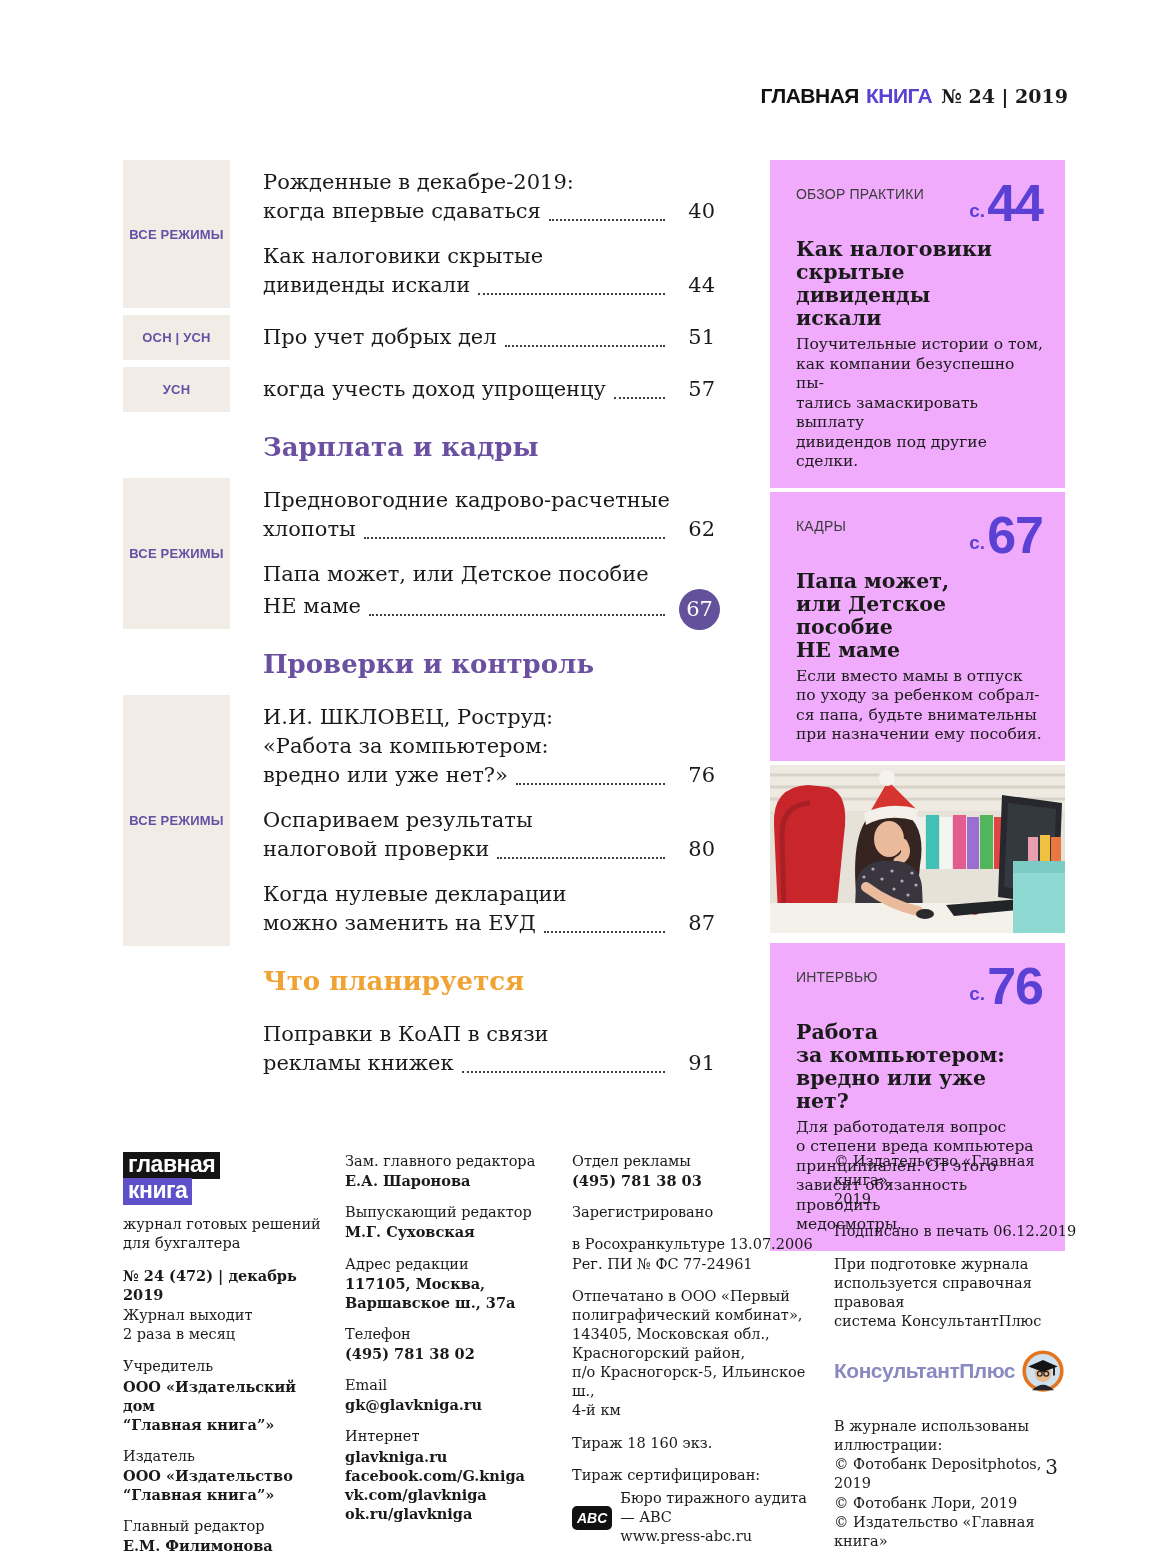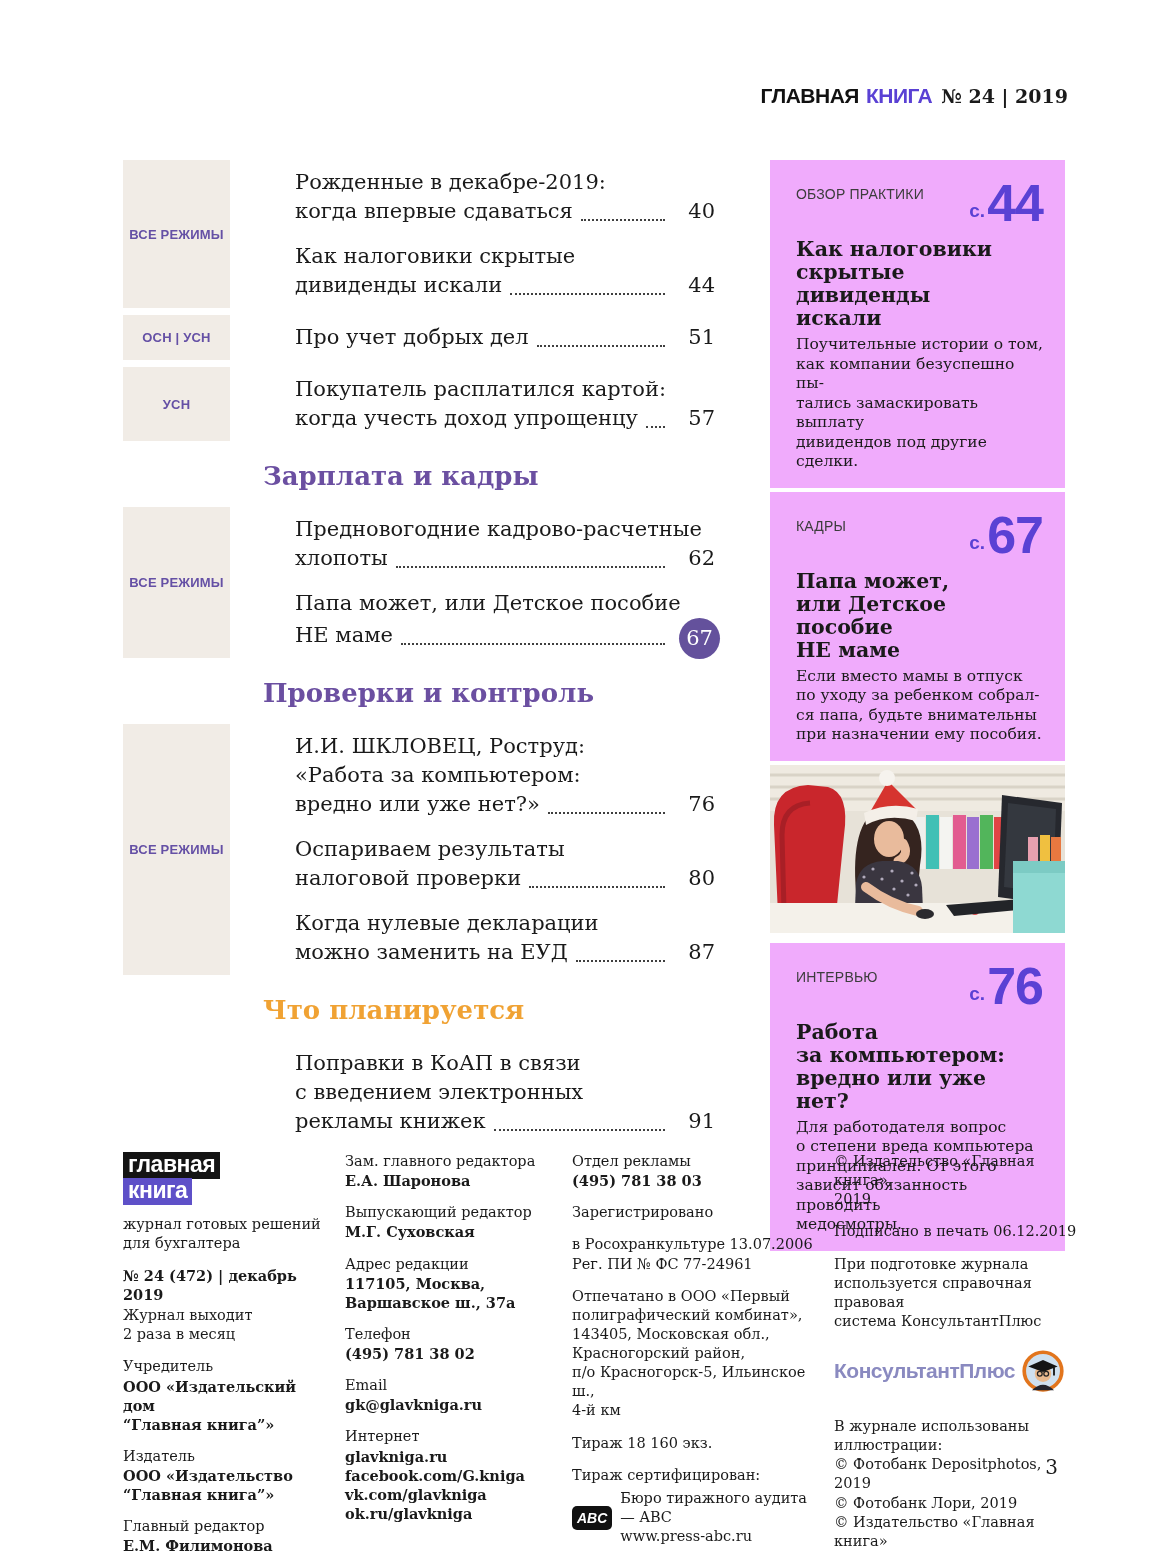--- a/index.html
+++ b/index.html
@@ -20,21 +20,21 @@
 
   
   .toc-group { display:flex; margin-bottom:7px; }
   .tag-cell { flex:0 0 107px; width:107px; background:#f1ece6; display:flex;
               align-items:center; justify-content:center; text-align:center; }
   .tag-cell.empty { background:transparent; }
   .tag-label { font-family:"Liberation Sans", sans-serif; font-weight:bold; font-size:13px;
                color:#6550a5; letter-spacing:0.2px; }
   .entries { flex:1; padding:8px 0 8px 33px; }
   .entry + .entry { margin-top:16px; }
-  .eline { font-size:21px; line-height:29px;margin-left:32px; }
+  .eline { font-size:21px; line-height:29px; }
   .eline-last { display:flex; align-items:flex-end;text-align:right; }
   .etext { white-space:nowrap; }
   .dots { flex:1; margin:0 4px 5px 8px; border-bottom:2.5px dotted #3f3f3f; }
   .pageslot { flex:0 0 46px; display:flex; justify-content:flex-end; }
   .pagenum { font-size:21px; }
   .page-circle { width:41px; height:41px; border-radius:50%; background:#64519c; color:#fff;
                  display:flex; align-items:center; justify-content:center; font-size:21px;
                  margin-bottom:-9px; margin-right:-5px; }
   .section-heading { font-size:26px; line-height:30px; font-weight:bold; color:#6b4fa1;
                      margin:20px 0 16px 140px; }
@@ -148,21 +148,20 @@
           </div>
         </div>
       </div>
 
       <div class="toc-group">
         <div class="tag-cell">
           <span class="tag-label">УСН</span>
         </div>
         <div class="entries">
           <div class="entry">
-            <div class="eline">Покупатель расплатился картой:</div>
             <div class="eline eline-last">
               <span class="etext">когда учесть доход упрощенцу</span>
               <span class="dots"></span>
               <span class="pageslot">
                   <span class="pagenum">57</span>
                 </span>
             </div>
           </div>
         </div>
       </div>
@@ -240,21 +239,20 @@
 
       <h2 class="section-heading orange">Что планируется</h2>
 
       <div class="toc-group">
         <div class="tag-cell empty">
           <span class="tag-label"></span>
         </div>
         <div class="entries">
           <div class="entry">
             <div class="eline">Поправки в КоАП в связи</div>
-            <div class="eline">с введением электронных</div>
             <div class="eline eline-last">
               <span class="etext">рекламы книжек</span>
               <span class="dots"></span>
               <span class="pageslot">
                   <span class="pagenum">91</span>
                 </span>
             </div>
           </div>
         </div>
       </div>

